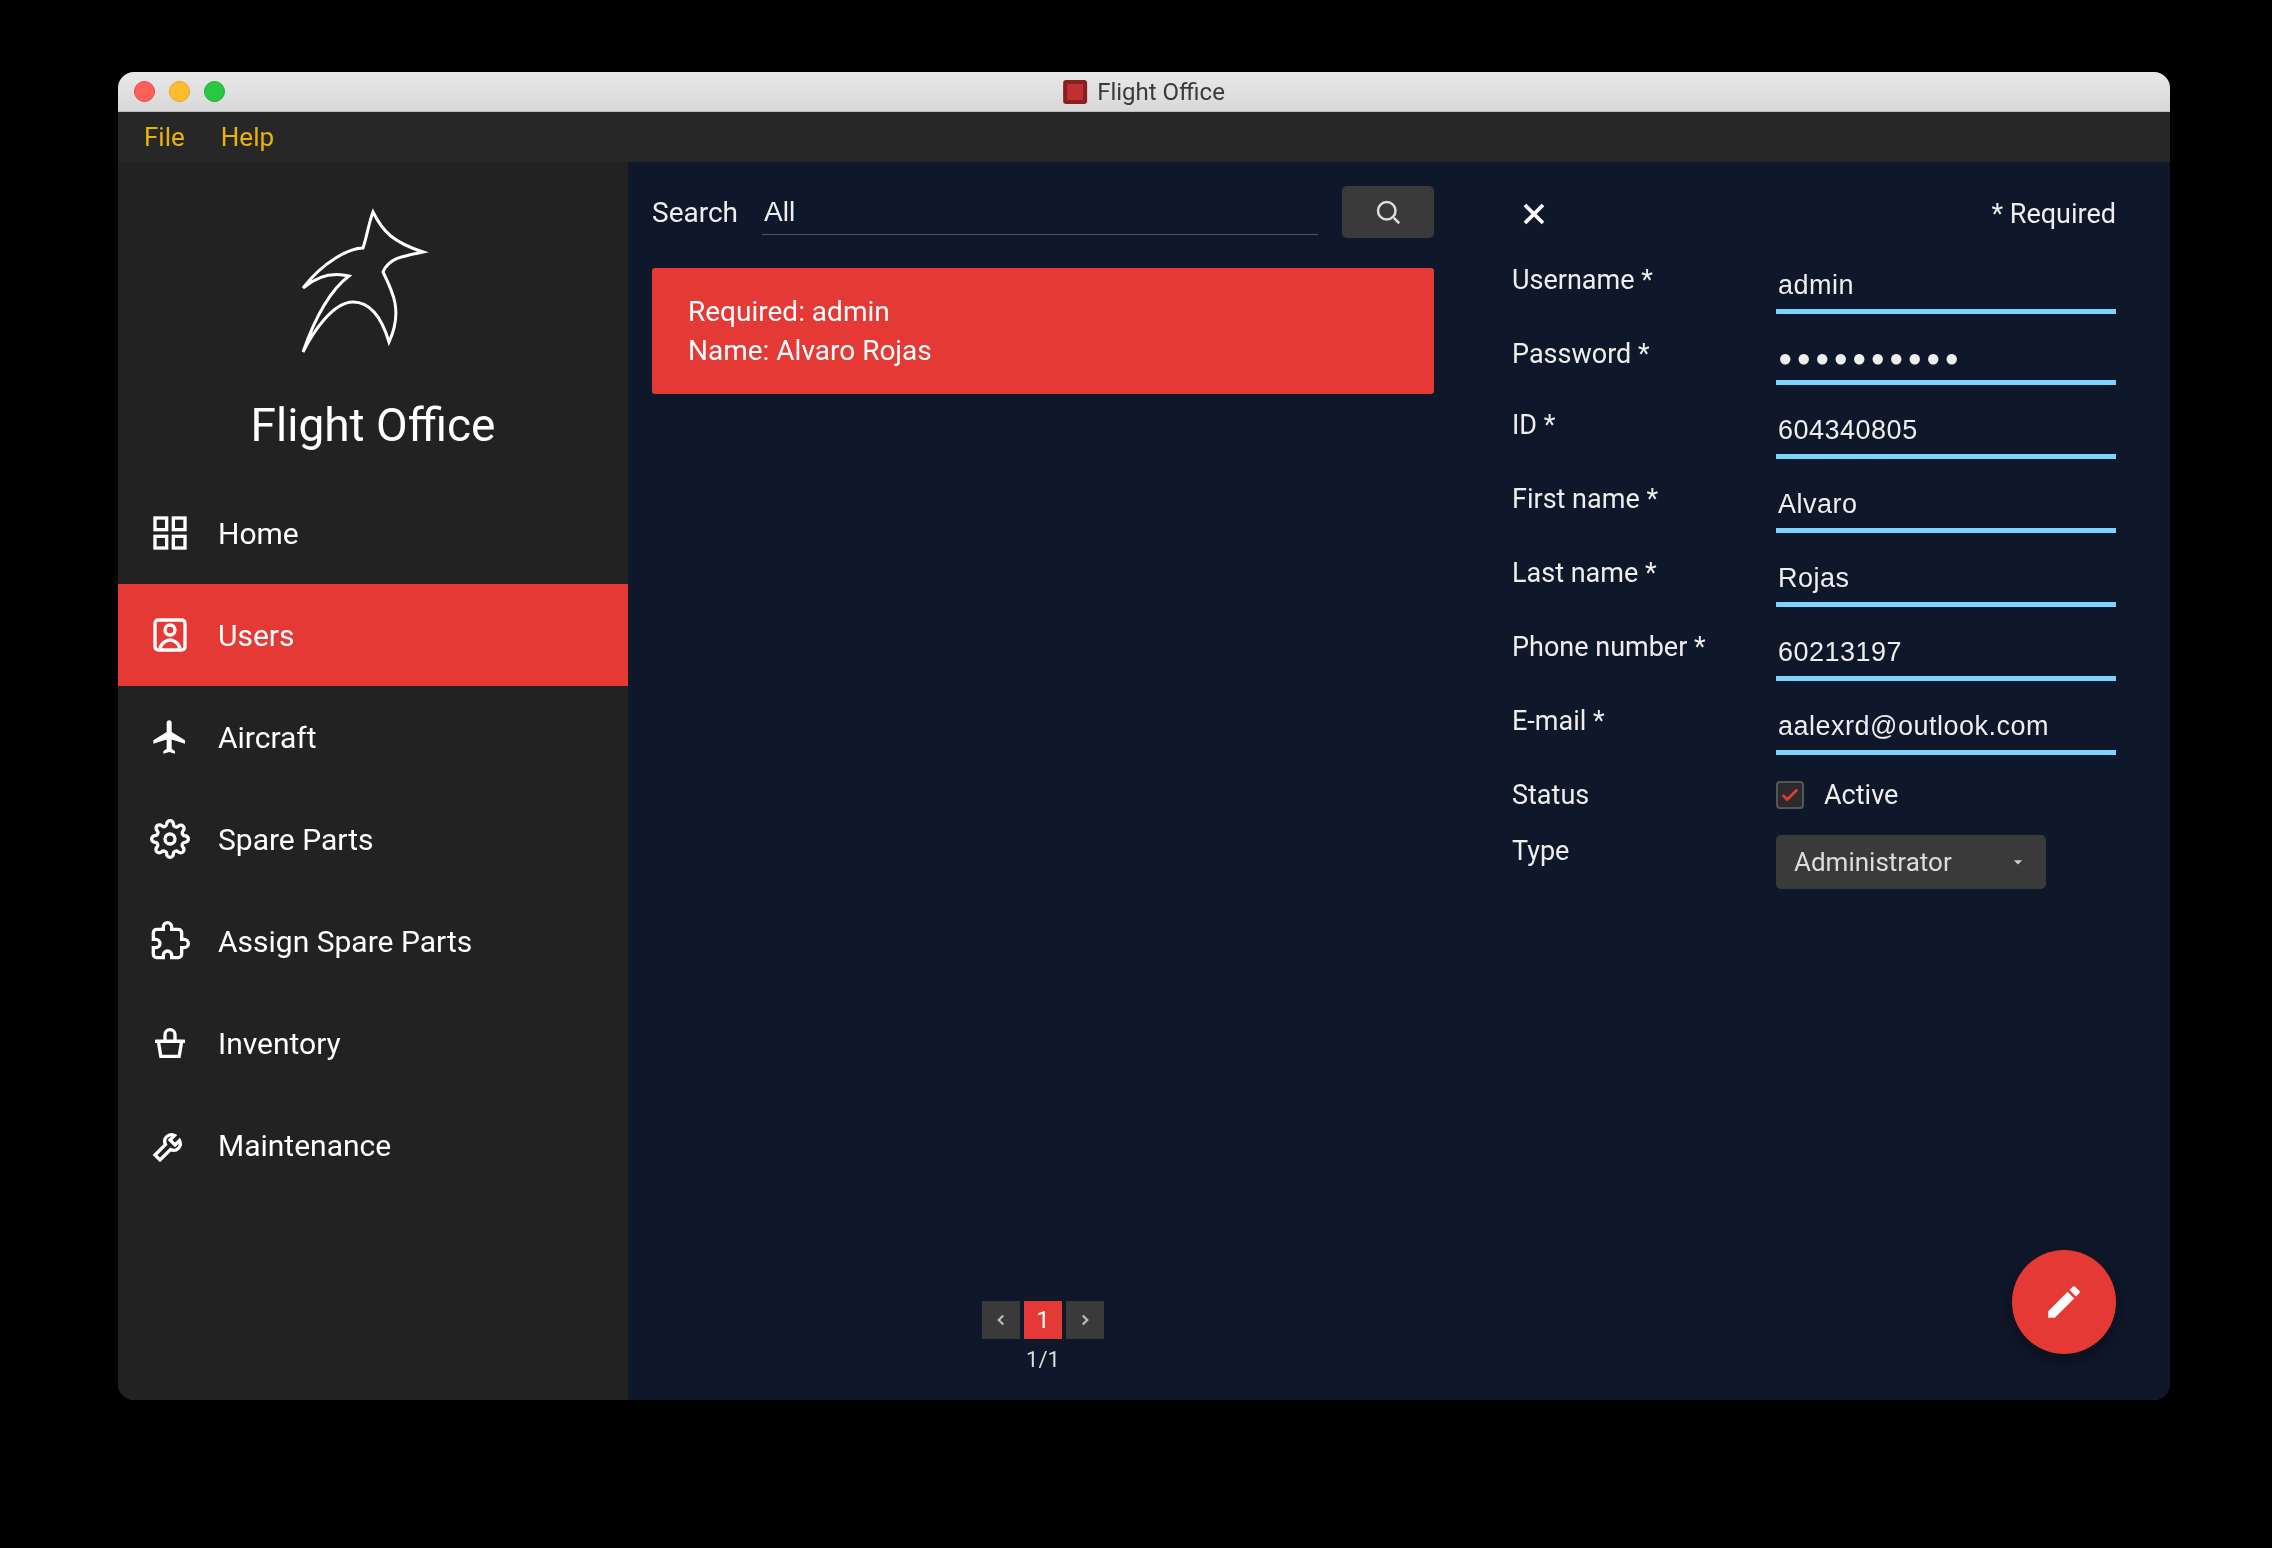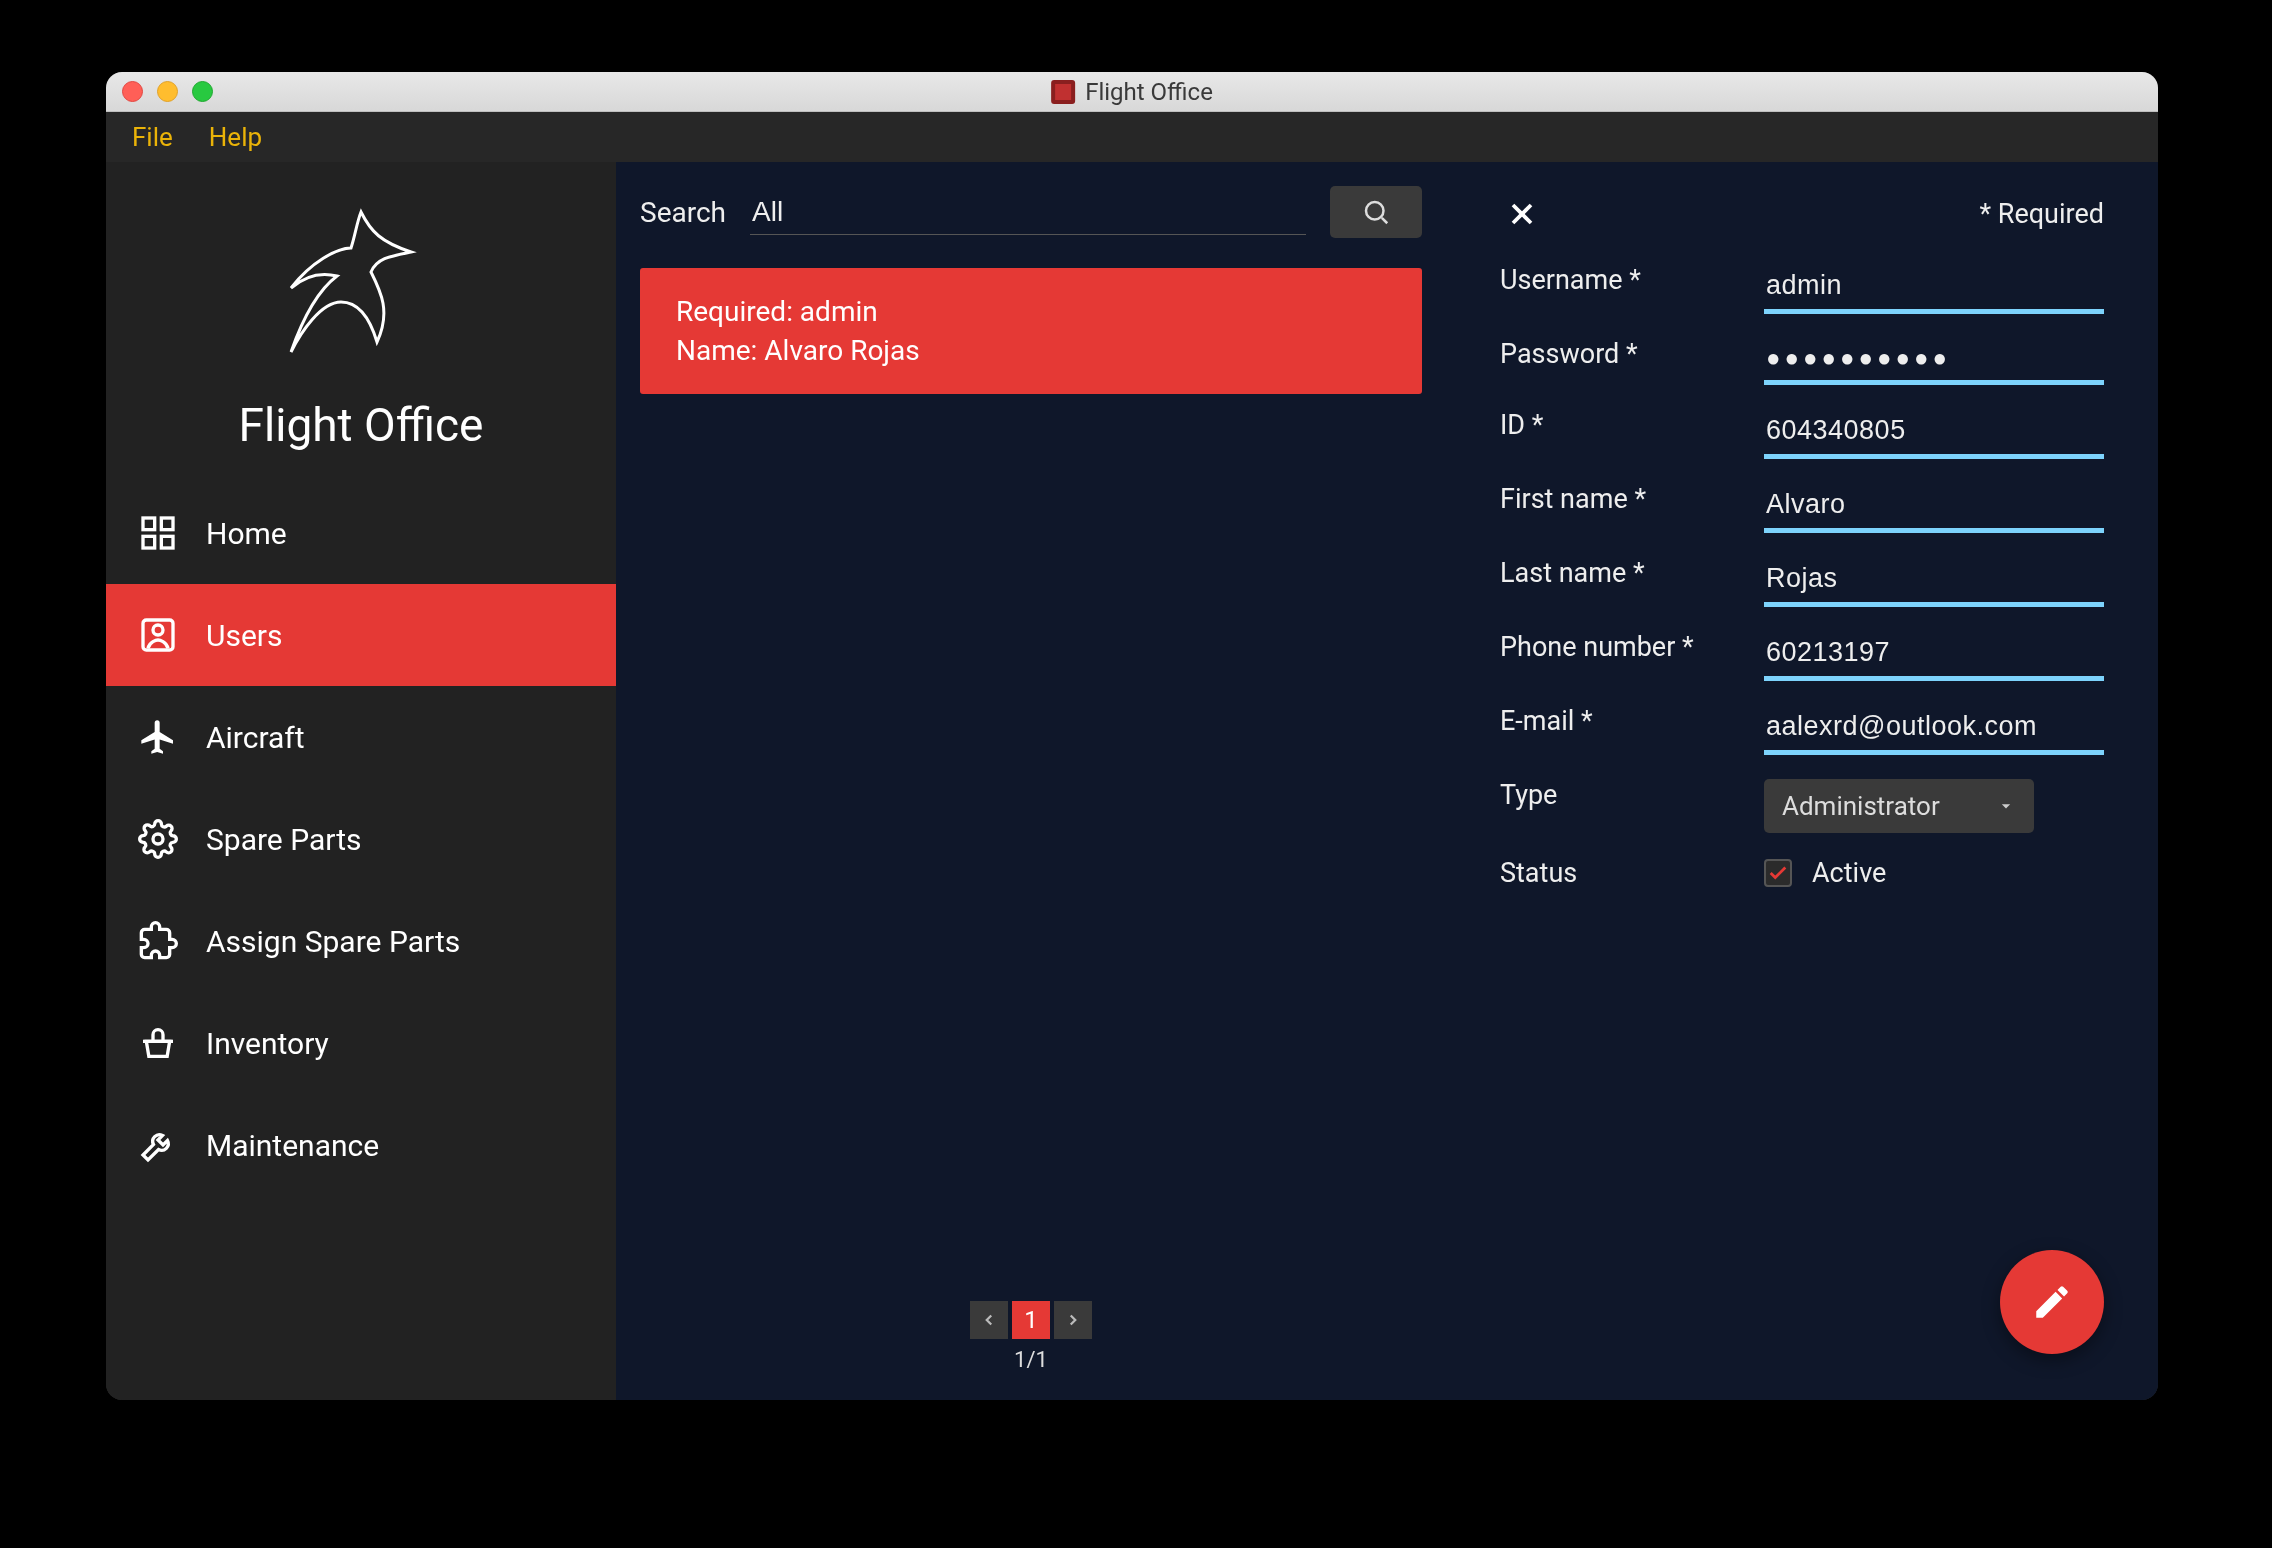--- a/index.html
+++ b/index.html
@@ -5,21 +5,21 @@
   * { box-sizing: border-box; margin: 0; padding: 0; }
   body {
     background: #000;
     font-family: -apple-system, BlinkMacSystemFont, "Segoe UI", Roboto, sans-serif;
     width: 2272px;
     height: 1548px;
     position: relative;
   }
   .window {
     position: absolute;
-    left: 106px;
+    left: 118px;
     top: 72px;
     width: 2052px;
     height: 1328px;
     background: #2b2b2b;
     border-radius: 16px;
     overflow: hidden;
     box-shadow: 0 20px 80px rgba(0,0,0,0.6);
   }
   .titlebar {
     height: 40px;
@@ -423,39 +423,39 @@
           </div>
           <div class="form-row">
             <span class="form-label">Phone number *</span>
             <input class="form-input" type="text" value="60213197" style="">
           </div>
           <div class="form-row">
             <span class="form-label">E-mail *</span>
             <input class="form-input" type="text" value="aalexrd@outlook.com" style="">
           </div>
           <div class="form-row">
-            <span class="form-label">Type</span>
-            <div class="type-select">
-              <span>Administrator</span>
-              <svg width="20" height="20" viewBox="0 0 24 24" fill="#ccc">
-                  <path d="M7 10l5 5 5-5z"></path>
-                </svg>
-            </div>
-          </div>
-          <div class="form-row">
             <span class="form-label">Status</span>
             <div class="status-row">
               <div class="checkbox">
                 <svg width="22" height="22" viewBox="0 0 24 24" fill="none" stroke="#e53935" stroke-width="3">
                     <polyline points="20 6 9 17 4 12"></polyline>
                   </svg>
               </div>
               <span class="status-text">Active</span>
             </div>
           </div>
+          <div class="form-row">
+            <span class="form-label">Type</span>
+            <div class="type-select">
+              <span>Administrator</span>
+              <svg width="20" height="20" viewBox="0 0 24 24" fill="#ccc">
+                  <path d="M7 10l5 5 5-5z"></path>
+                </svg>
+            </div>
+          </div>
         </div>
 
         <button class="fab">
           <svg width="42" height="42" viewBox="0 0 24 24" fill="#fff">
               <path d="M3 17.25V21h3.75L17.81 9.94l-3.75-3.75L3 17.25zM20.71 7.04a1 1 0 0 0 0-1.41l-2.34-2.34a1 1 0 0 0-1.41 0l-1.83 1.83 3.75 3.75 1.83-1.83z"></path>
             </svg>
         </button>
       </section>
 
     </main>

